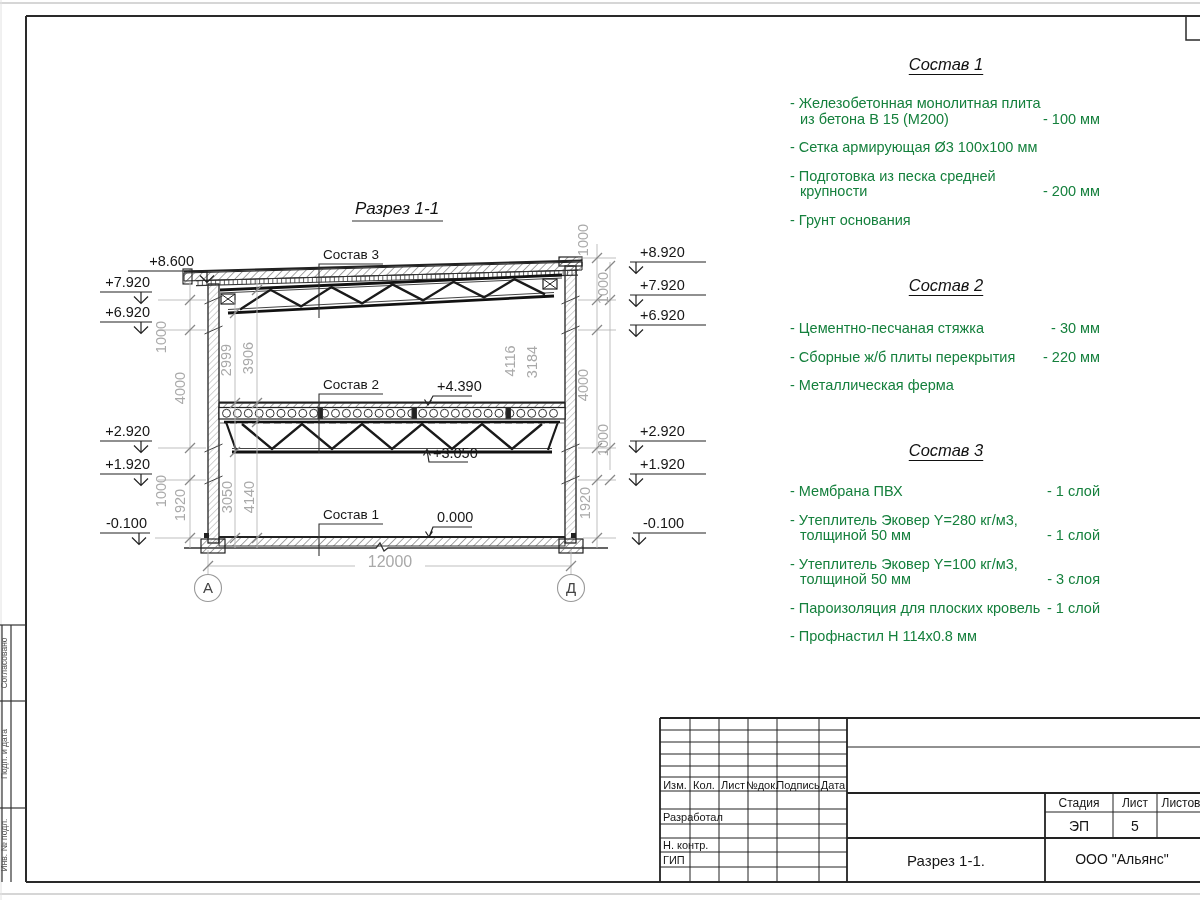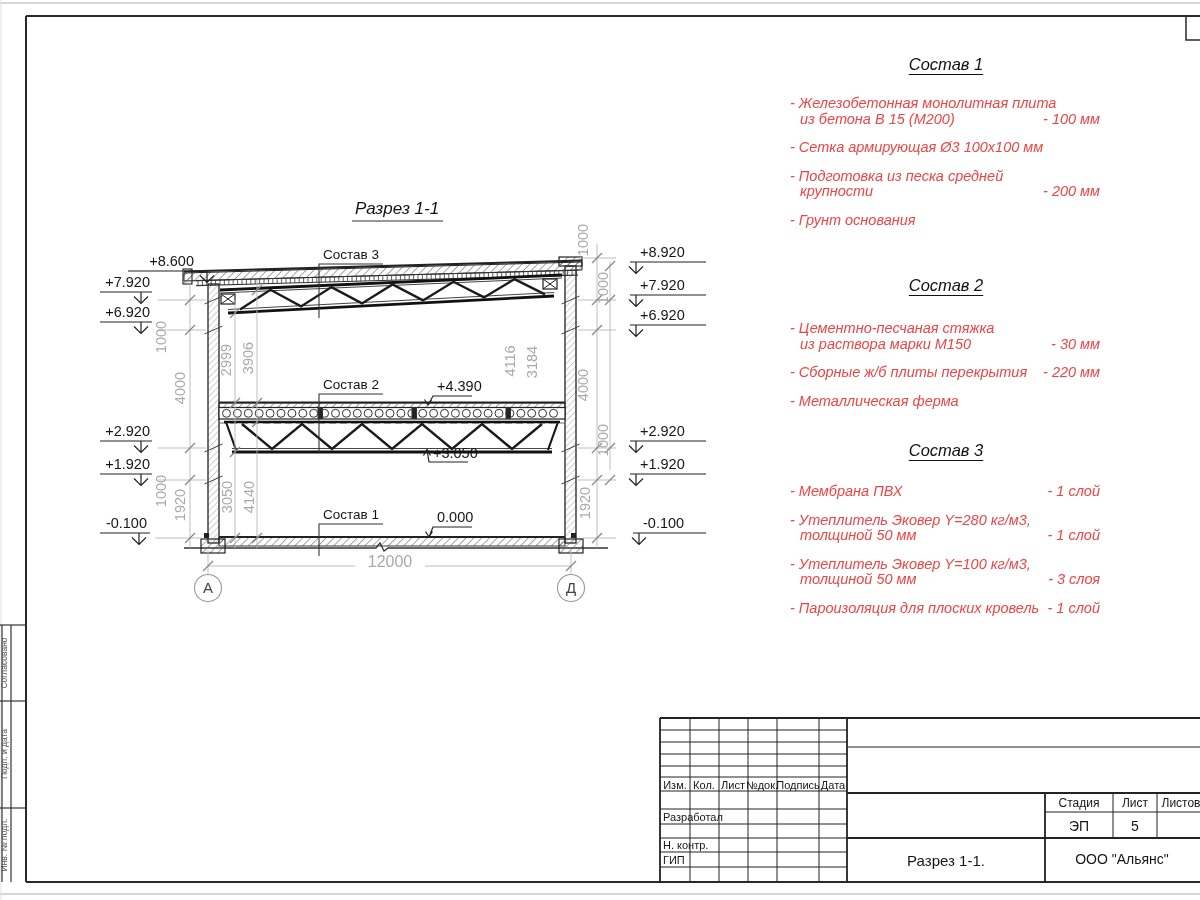--- a/index.html
+++ b/index.html
@@ -16,21 +16,21 @@
   .tb      { fill:#161616; font-family:"Liberation Sans",sans-serif; }
   .tb11    { font-size:11px; }
   .tb12    { font-size:12px; }
   .tb14    { font-size:14px; }
   .tb15    { font-size:15px; }
   .margintxt { fill:#555; font-size:8.5px; font-family:"Liberation Sans",sans-serif; }
   
   .mlist  { position:absolute; left:790px; width:312px; color:#111; }
   .mtitle { font-size:16.5px; font-style:italic; text-align:center; color:#111;
             text-decoration:underline; text-underline-offset:4px; }
-  .mitem  { position:relative; font-size:14.5px; line-height:15.5px; margin-bottom:13px; color:#ef4444;font-style:italic; }
+  .mitem  { position:relative; font-size:14.5px; line-height:15.5px; margin-bottom:13px; color:#15803d; }
   .mline2 { padding-left:10px; }
   .mval   { position:absolute; right:2px; bottom:0; white-space:nowrap;margin-left:32px; }
 </style>
 </head>
 <body>
 
 <div id="sheet">
 
 <svg width="1200" height="900" viewBox="0 0 1200 900">
   <defs>
@@ -461,21 +461,20 @@
           <span class="mval">- 200 мм</span>
         </div>
         <div class="mitem">
           <div>- Грунт основания</div>
         </div>
       </div>
       <div class="mlist" style="top: 276px;">
         <div class="mtitle" style="margin-bottom: 26px;">Состав 2</div>
         <div class="mitem">
           <div>- Цементно-песчаная стяжка</div>
-          <div class="mline2">из раствора марки М150</div>
           <span class="mval">- 30 мм</span>
         </div>
         <div class="mitem">
           <div>- Сборные ж/б плиты перекрытия</div>
           <span class="mval">- 220 мм</span>
         </div>
         <div class="mitem">
           <div>- Металлическая ферма</div>
         </div>
       </div>
@@ -492,16 +491,19 @@
         </div>
         <div class="mitem">
           <div>- Утеплитель Эковер Y=100 кг/м3,</div>
           <div class="mline2">толщиной 50 мм</div>
           <span class="mval">- 3 слоя</span>
         </div>
         <div class="mitem">
           <div>- Пароизоляция для плоских кровель</div>
           <span class="mval">- 1 слой</span>
         </div>
+        <div class="mitem">
+          <div>- Профнастил Н 114х0.8 мм</div>
+        </div>
       </div>
     </div>
 
 </div>
 
 </body></html>

